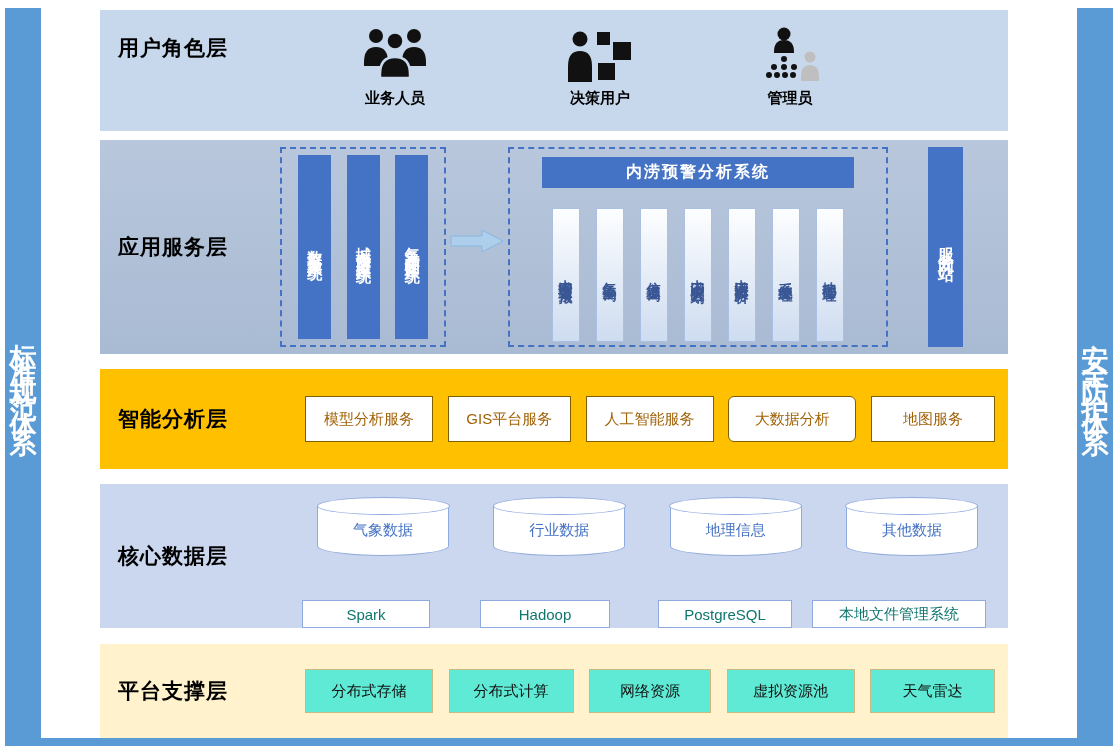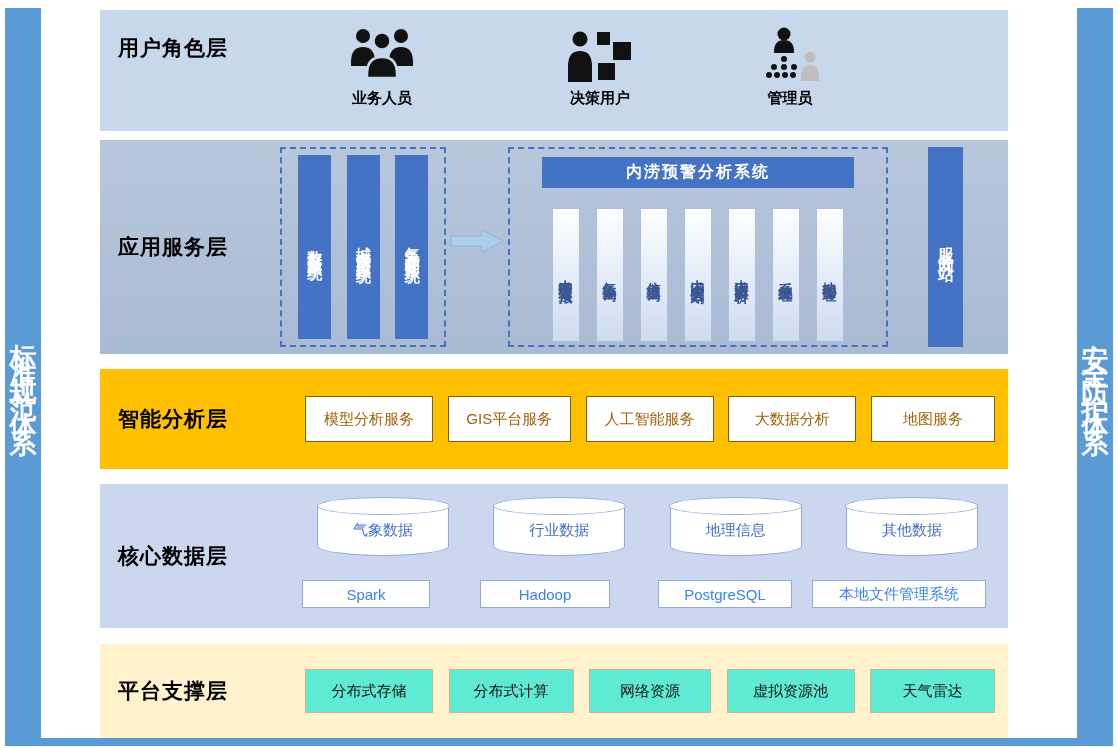--- a/index.html
+++ b/index.html
@@ -21,21 +21,21 @@
   
   .layer{position:absolute;left:100px;width:908px;}
   .layer-title{
     position:absolute;left:18px;top:50%;transform:translateY(-50%);
     margin:0;font-size:21px;font-weight:bold;color:#000;letter-spacing:1px;white-space:nowrap;
   }
   
   .l1{top:10px;height:121px;background:#C7D8EC;}
   .l1 .layer-title{top:24px;transform:none;}
   .role{position:absolute;top:14px;width:130px;display:flex;flex-direction:column;align-items:center;}
-  .role-1{left:217px;justify-content:flex-end;}
+  .role-1{left:230px;justify-content:flex-end;}
   .role-2{left:435px;}
   .role-3{left:625px;}
   .role-icon{height:58px;display:flex;align-items:flex-end;justify-content:center;}
   .role-label{margin-top:7px;font-size:15px;font-weight:bold;color:#000;}
 
   
   .l2{top:140px;height:214px;background:linear-gradient(180deg,#B8C7DC 0%,#A9BAD3 100%);}
   .dashed-box{position:absolute;top:7px;height:200px;border:2px dashed #4472C4;box-sizing:border-box;}
   .src-box{left:180px;width:166px;display:flex;justify-content:space-evenly;align-items:center;}
   .sys-bar{
@@ -70,42 +70,42 @@
     position:absolute;left:205px;width:690px;top:50%;transform:translateY(-50%);
     display:flex;justify-content:space-between;
   }
   .svc-box{
     height:46px;box-sizing:border-box;background:#fff;border:1px solid #7F6000;
     display:flex;align-items:center;justify-content:center;font-size:15px;color:#a16207;
   }
   .svc-row .svc-box:nth-child(1){width:128px;}
   .svc-row .svc-box:nth-child(2){width:123px;}
   .svc-row .svc-box:nth-child(3){width:128px;}
-  .svc-row .svc-box:nth-child(4){width:128px;}
+  .svc-row .svc-box:nth-child(4){width:128px;border-radius:6px;}
   .svc-row .svc-box:nth-child(5){width:124px;}
 
   
   .l4{top:484px;height:144px;background:#CBD7EE;}
   .cyl-row{position:absolute;left:202px;top:22px;width:661px;display:flex;justify-content:space-between;padding-left:15px;}
   .cylinder{
     position:relative;width:132px;height:50px;box-sizing:border-box;background:#fff;
     border:1.5px solid #8FAADC;border-top:none;
     border-radius:0 0 66px 66px / 0 0 10px 10px;
   }
   .cylinder::before{
     content:"";position:absolute;left:-1.5px;top:-9px;width:calc(100% + 3px);height:18px;
     box-sizing:border-box;background:#fff;border:1.5px solid #8FAADC;border-radius:50%;
   }
   .cyl-label{
     position:absolute;z-index:2;left:0;top:15px;width:100%;text-align:center;
     color:#4472C4;font-size:15px;
   }
   .store-box{
-    position:absolute;top:96px;height:28px;box-sizing:border-box;background:#fff;
-    border:1px solid #8FAADC;color:#3b82f6;font-size:15px;
+    position:absolute;top:116px;height:28px;box-sizing:border-box;background:#fff;
+    border:1px solid #8FAADC;color:#0f766e;font-size:15px;
     display:flex;align-items:center;justify-content:center;
   }
   .store-1{left:202px;width:128px;}
   .store-2{left:380px;width:130px;}
   .store-3{left:558px;width:134px;}
   .store-4{left:712px;width:174px;}
 
   
   .l5{top:644px;height:94px;background:#FFF2CC;}
   .res-row{

